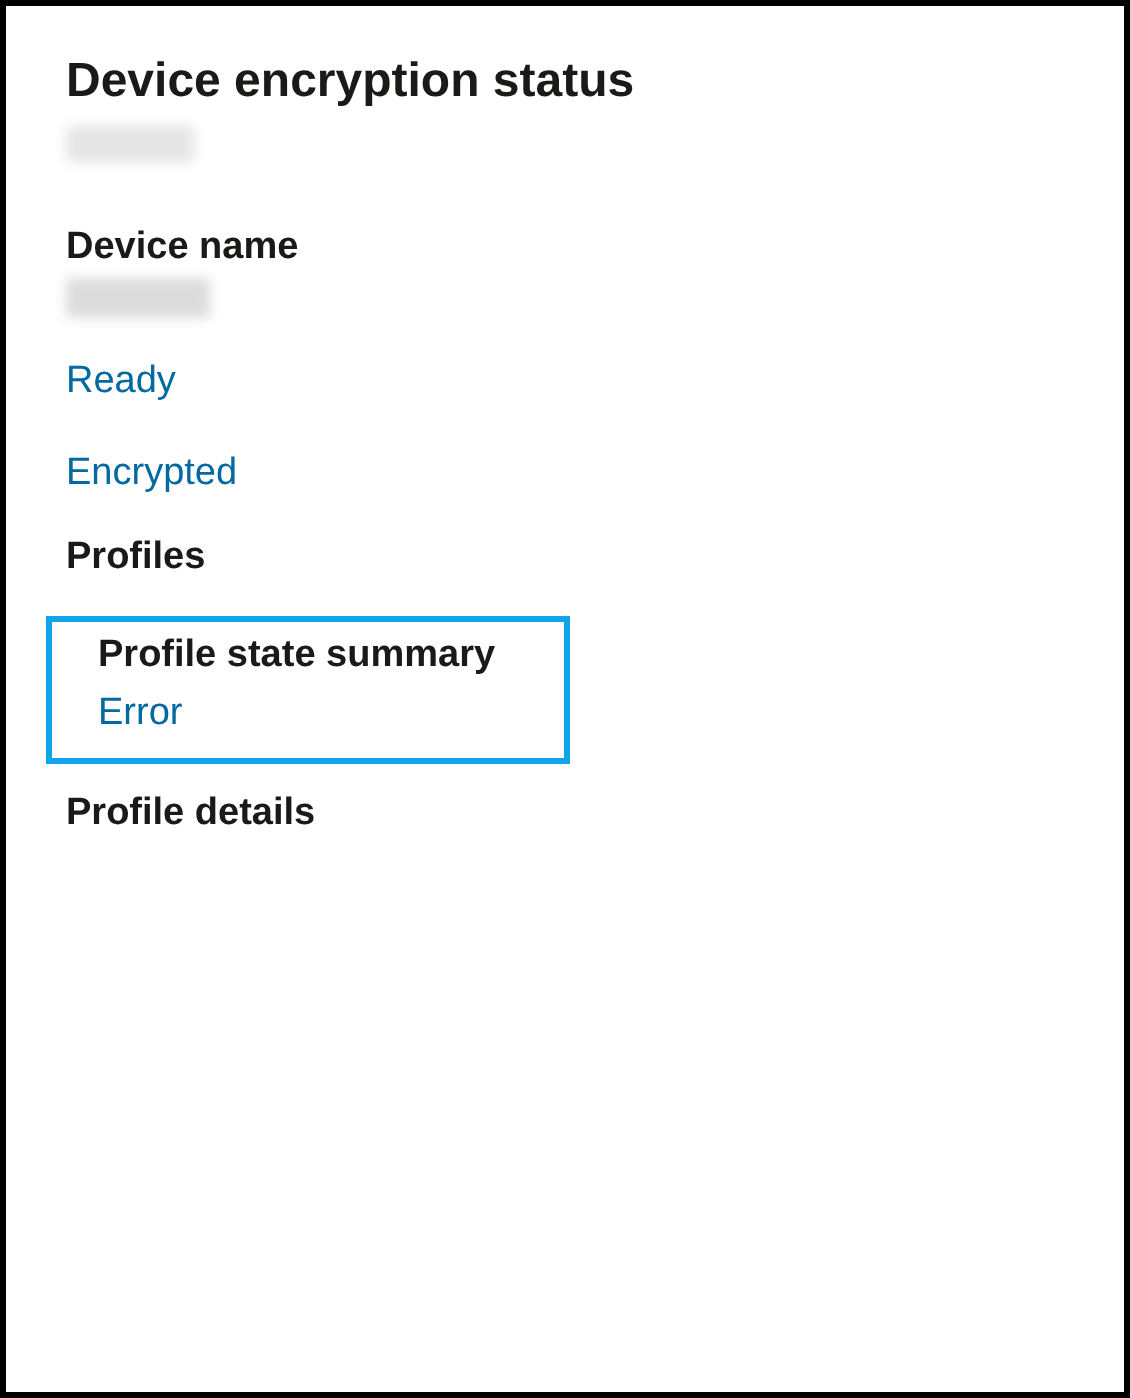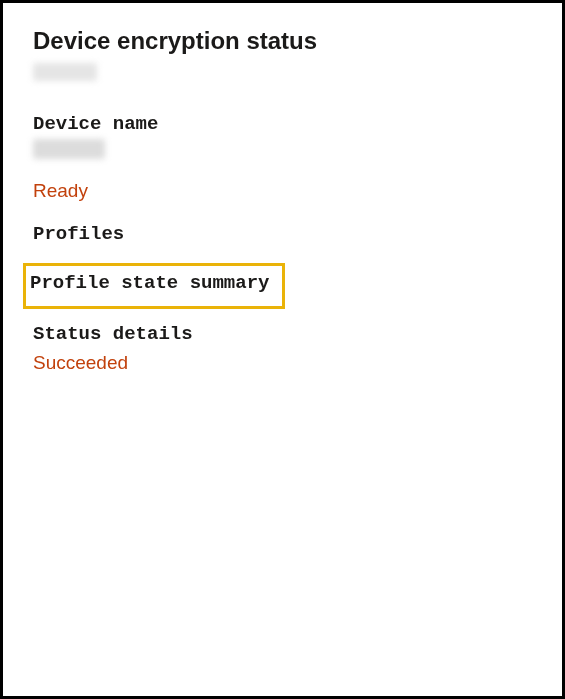--- a/index.html
+++ b/index.html
@@ -31,40 +31,39 @@
       margin-bottom: 32px;
     }
     .field {
       margin-bottom: 18px;
     }
     .field-label {
       font-size: 19px;
       font-weight: 600;
       color: #1b1a19;
       margin-bottom: 4px;
-      font-family: Liberation Mono, monospace;
     }
     .field-value {
       font-size: 19px;
       font-weight: 400;
-      color: #c2410c;
+      color: #0369a1;
       line-height: 1.45;
       word-break: break-word;
     }
     .value-blur {
       width: 72px;
       height: 20px;
       background: #dcdcdc;
       filter: blur(3px);
       border-radius: 2px;
       margin-top: 2px;
     }
     .highlight-box {
-      border: 3px solid #eab308;
-      padding: 6px 8px 8px 4px;
+      border: 3px solid #0ea5e9;
+      padding: 6px 8px 8px 23px;
       margin-left: -10px;
       margin-bottom: 14px;
       display: inline-block;
       min-width: 262px;
     }
     .highlight-box .field {
       margin-bottom: 0;
     }
   </style>
 </head>
@@ -78,31 +77,32 @@
 <div class="field">
   <div class="field-label">Device name</div>
   <div class="value-blur"></div>
 </div>
 
 <div class="field">
   <div class="field-value">Ready</div>
 </div>
 
 <div class="field">
+  <div class="field-value">Encrypted</div>
 </div>
 
 <div class="field">
   <div class="field-label">Profiles</div>
 </div>
 
 <div class="highlight-box">
   <div class="field">
     <div class="field-label">Profile state summary</div>
+    <div class="field-value">Error</div>
   </div>
 </div>
 
 <div class="field">
-  <div class="field-label">Status details</div>
-  <div class="field-value">Succeeded</div>
+  <div class="field-label">Profile details</div>
 </div>
 
 
 
 
 </body></html>

